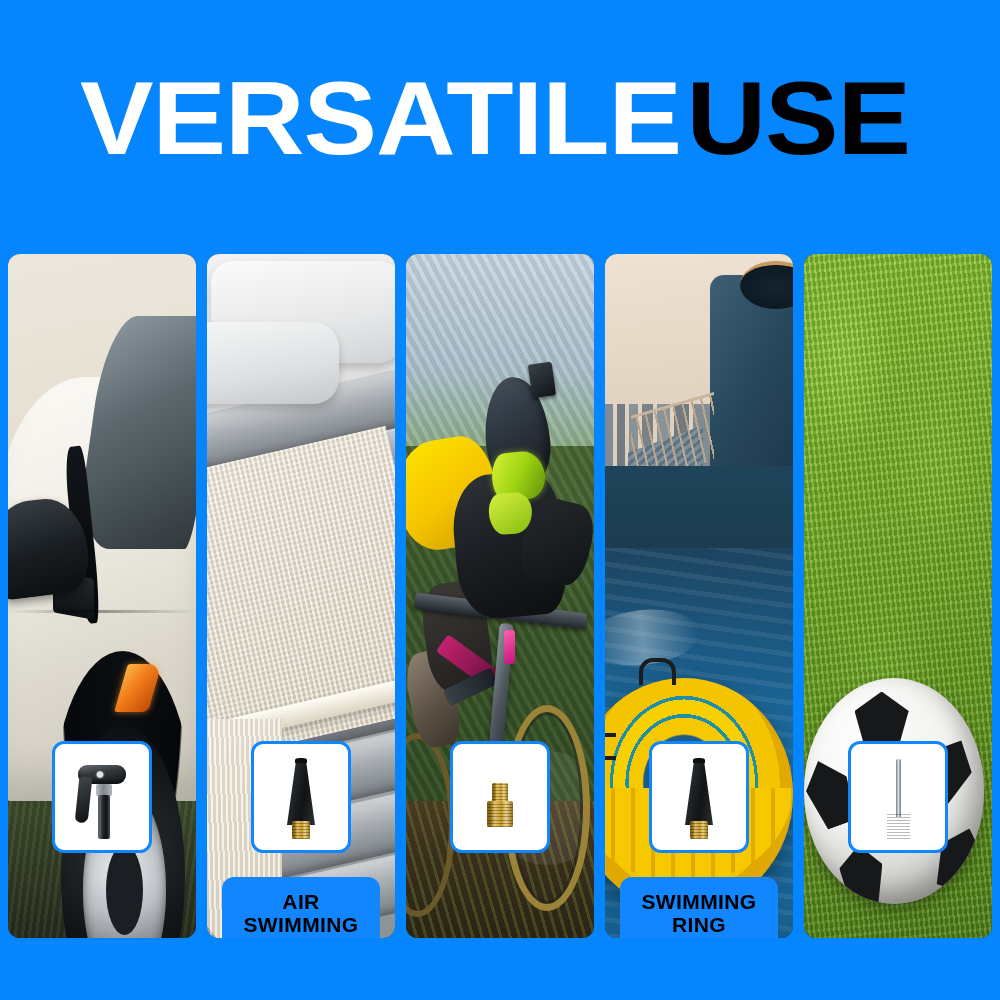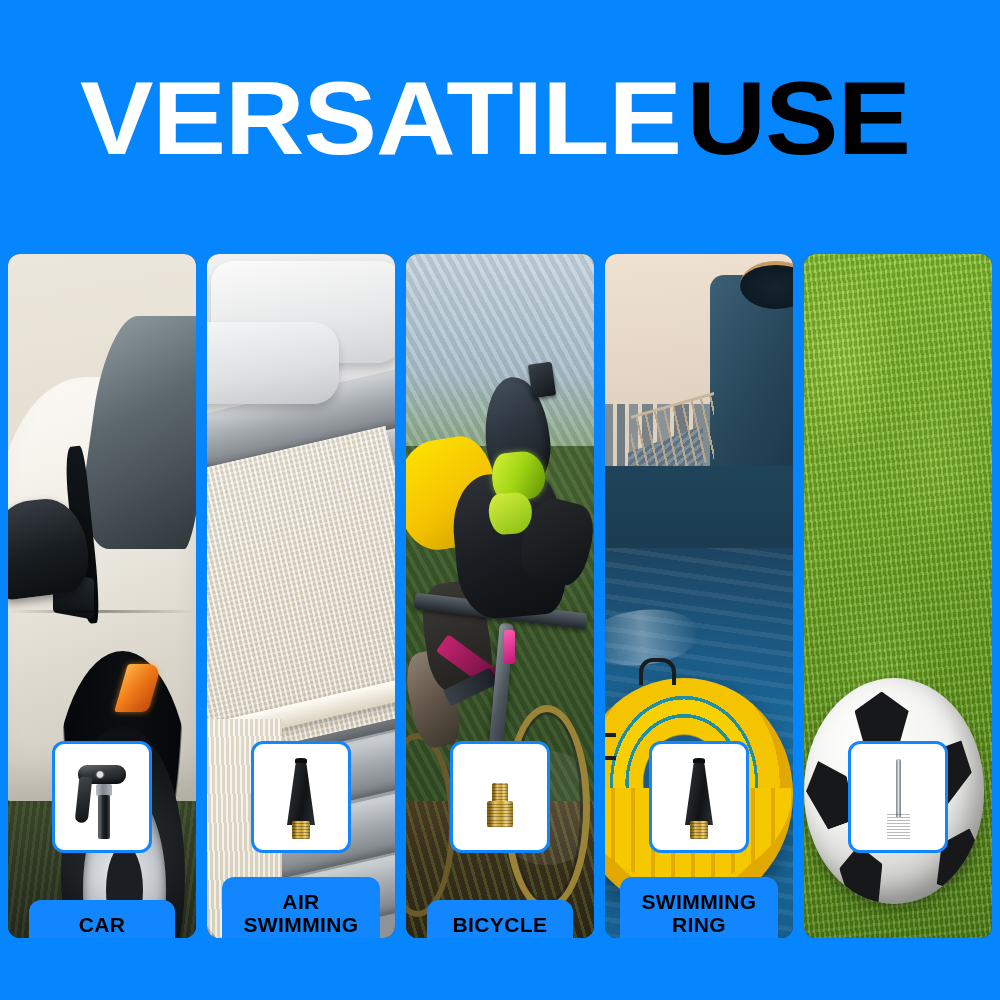--- a/index.html
+++ b/index.html
@@ -409,23 +409,20 @@
     </div>
     <div class="inset">
       <div class="nozzle">
         <div class="nz-chuck-head"></div>
         <div class="nz-chuck-hole"></div>
         <div class="nz-chuck-lever"></div>
         <div class="nz-chuck-collar"></div>
         <div class="nz-chuck-shaft"></div>
       </div>
     </div>
-    <div class="label">
-      <span class="label-text">CAR</span>
-    </div>
   </div>
 
   <div class="panel">
     <div class="photo">
       <div class="ac-base"></div>
       <div class="ac-tube ac-t1"></div>
       <div class="ac-tube ac-t2"></div>
       <div class="ac-tube ac-t3"></div>
       <div class="ac-pillow"></div>
       <div class="ac-pillow2"></div>
@@ -471,23 +468,20 @@
       <div class="bk-gopro"></div>
       <div class="bk-visor"></div>
       <div class="bk-chinbar"></div>
     </div>
     <div class="inset">
       <div class="nozzle">
         <div class="nz-ad-top"></div>
         <div class="nz-ad-bot"></div>
       </div>
     </div>
-    <div class="label">
-      <span class="label-text">BICYCLE</span>
-    </div>
   </div>
 
   <div class="panel">
     <div class="photo">
       <div class="sw-sky"></div>
       <div class="sw-city"></div>
       <div class="sw-tank"></div>
       <div class="sw-tank-top"></div>
       <div class="sw-stairs"></div>
       <div class="sw-rail"></div>

